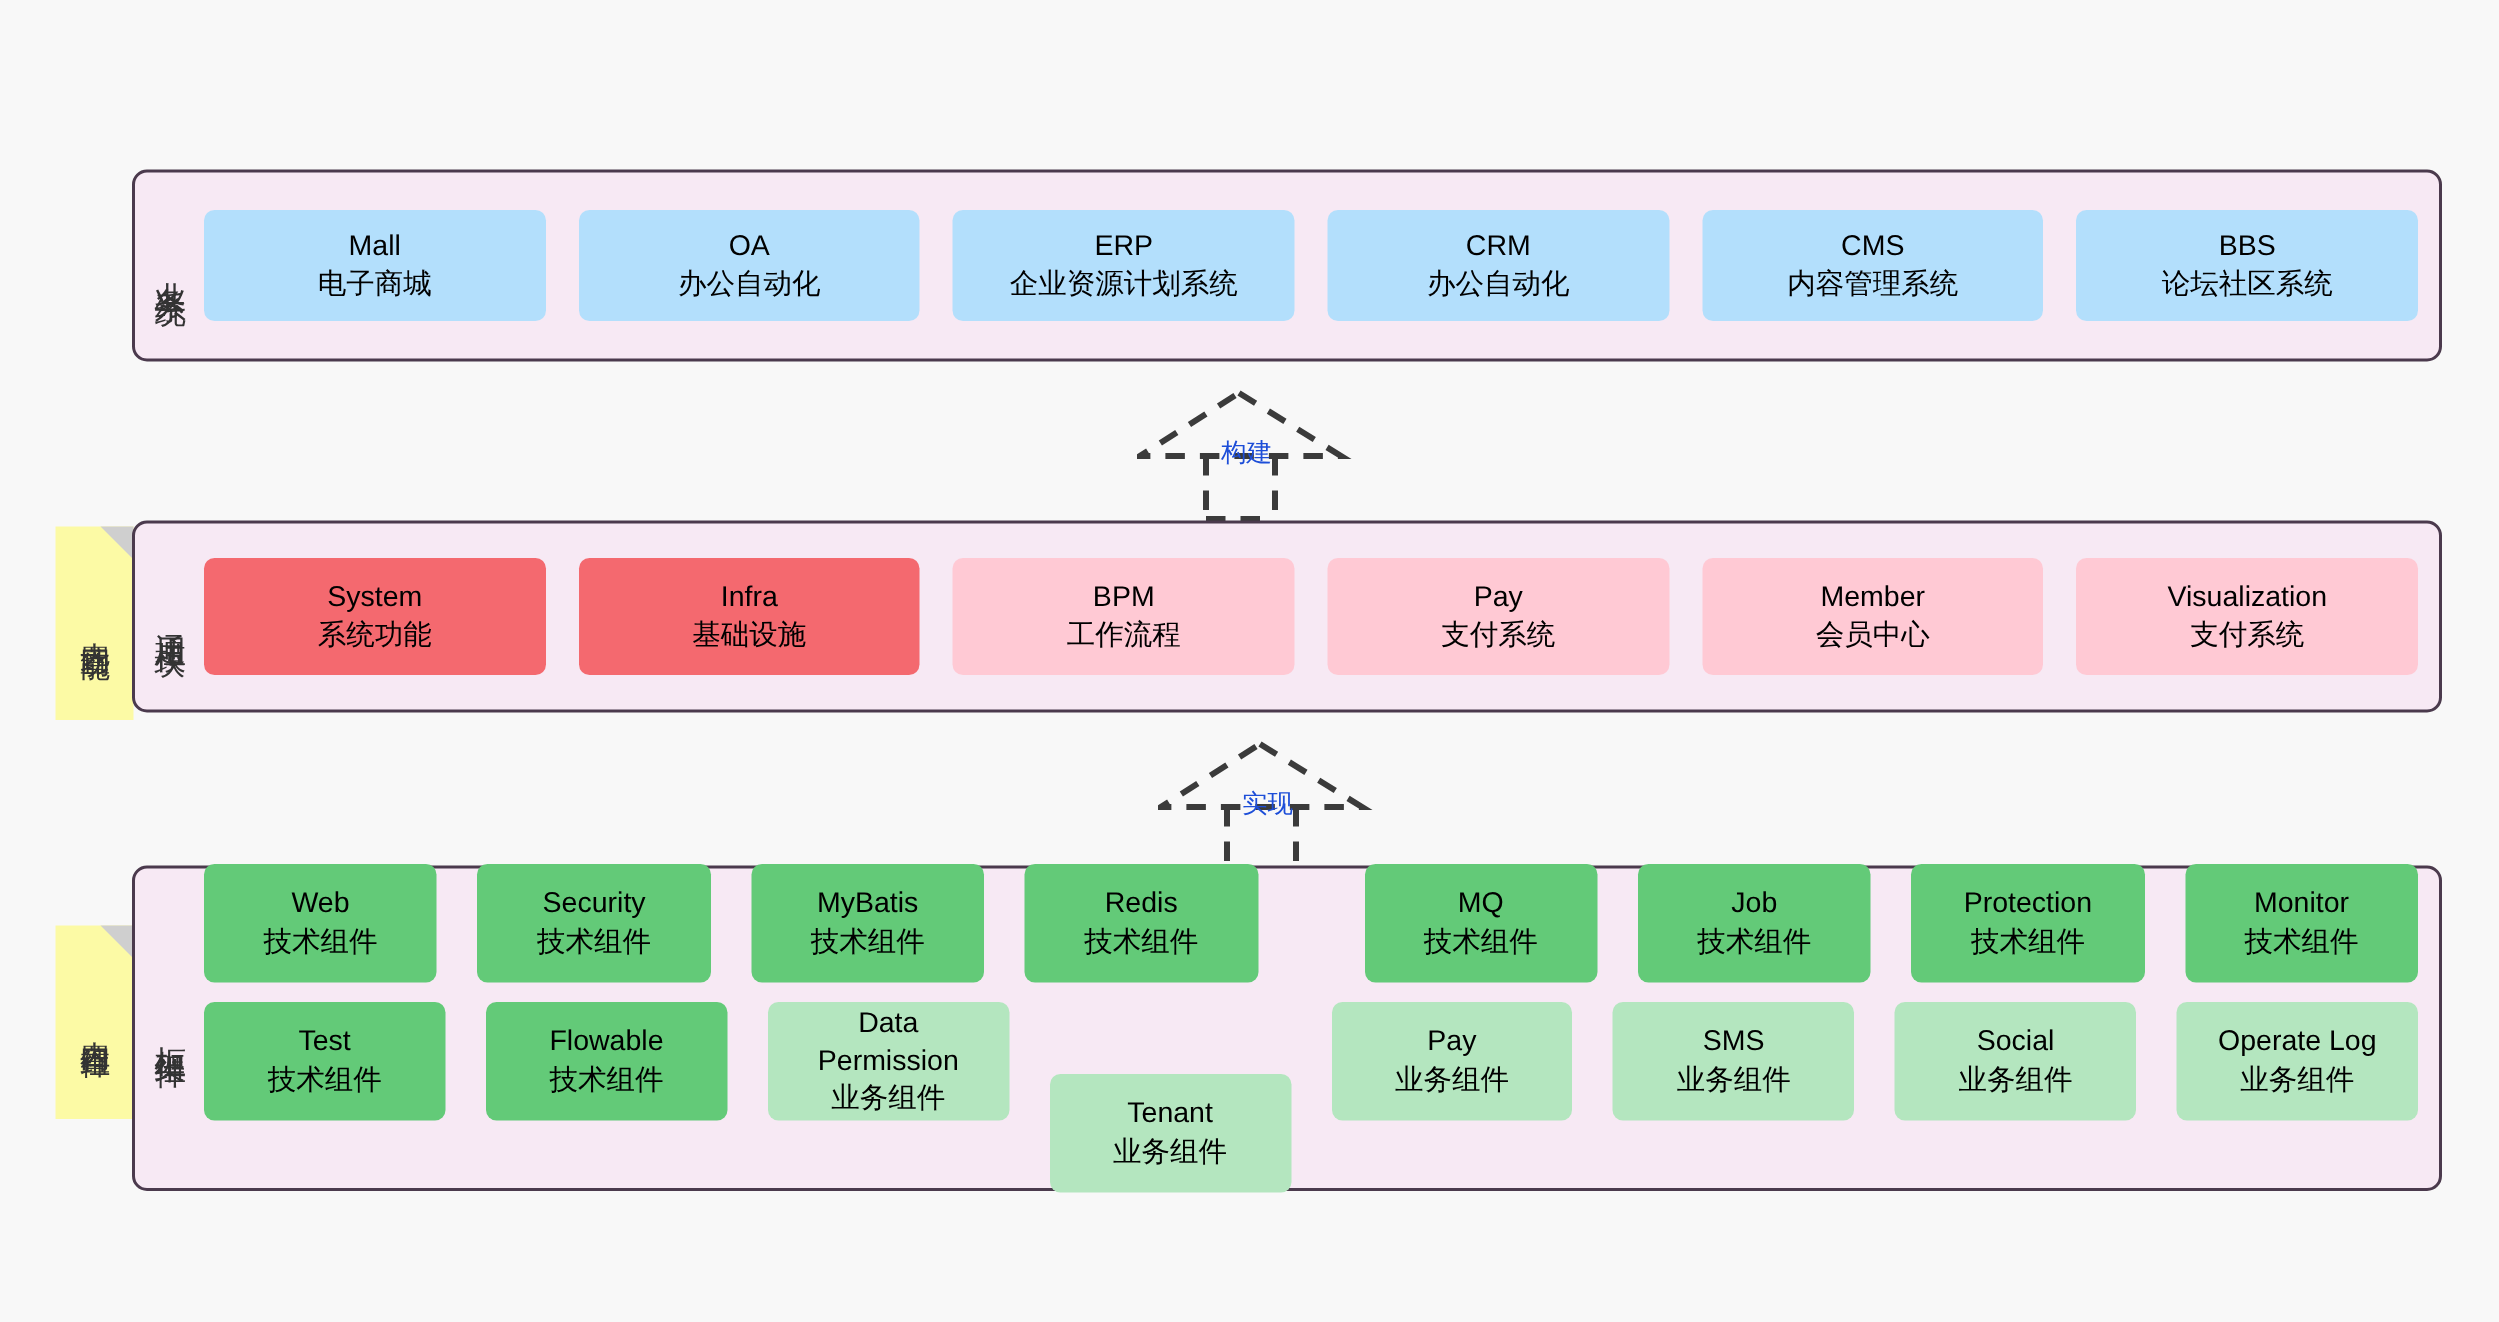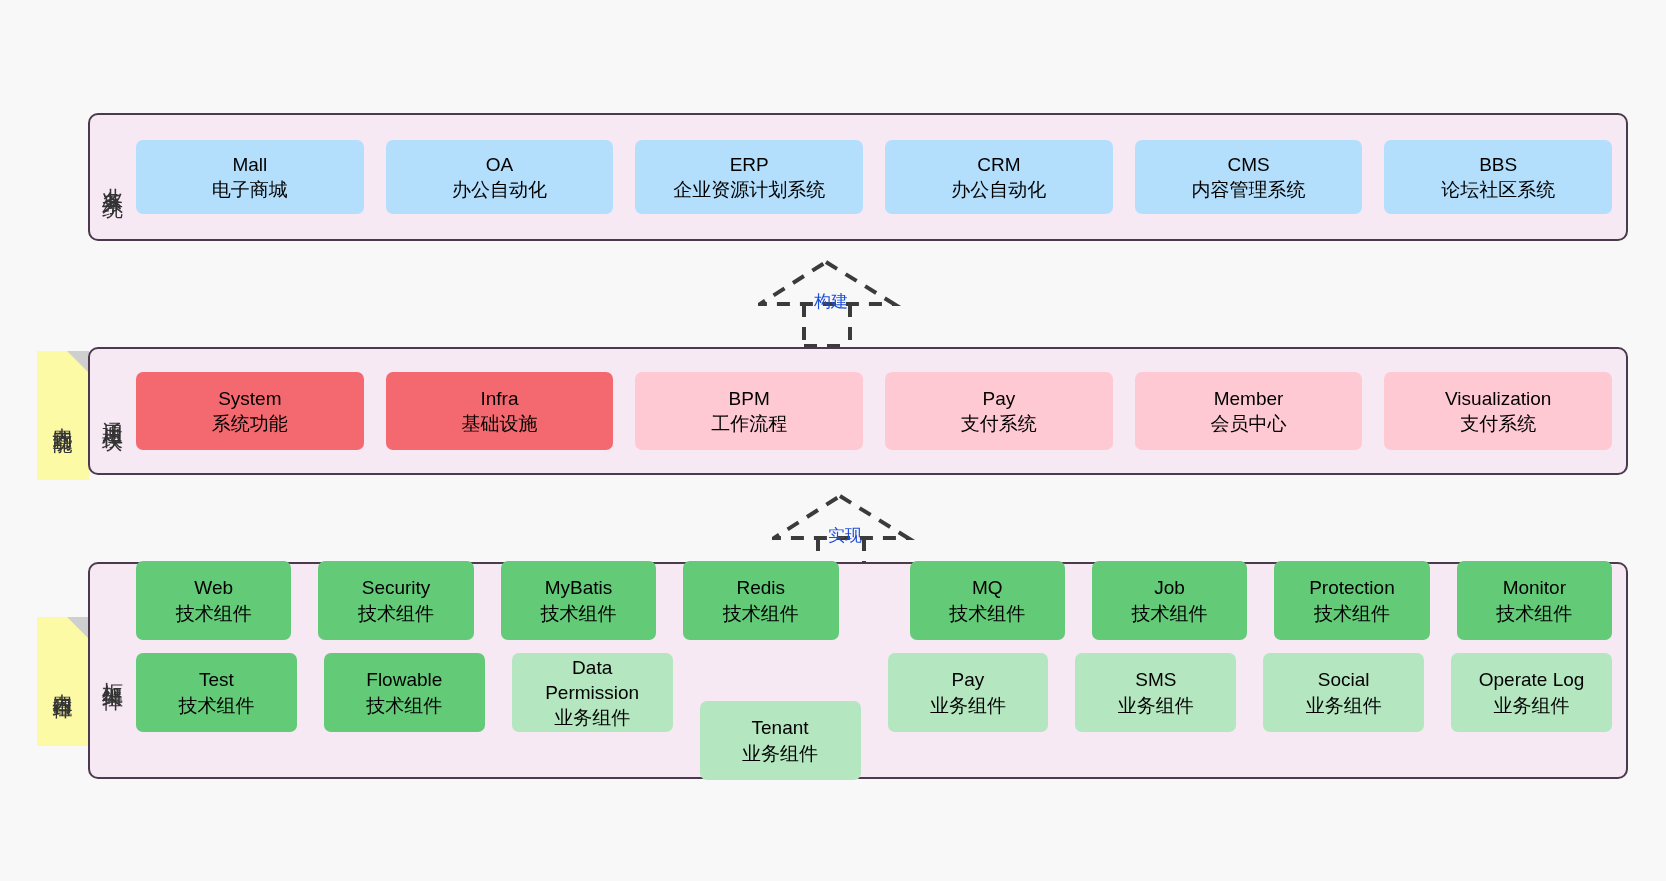--- a/index.html
+++ b/index.html
@@ -211,21 +211,21 @@
     <path d="M 46 88 L 92 88" fill="none" stroke="#3b3b3b" stroke-width="4" stroke-dasharray="13 10"></path>
   </svg>
   <span class="arrow-label" style="left:56px; top:32px;">实现</span>
 </div>
 
 <div class="note" style="left:37px; top:617px; width:52px; height:129px;">
   <span class="fold"></span>
   <span>内置组件</span>
 </div>
 
-<div class="layer" style="left:88px; top:562px; width:1540px; height:217px;">
+<div class="layer" style="left:88px; top:577px; width:1540px; height:217px;">
   <div class="layer-title">框架组件</div>
   <div class="layer-body" style="gap:13px;">
 
     <div class="row" style="gap:27px;">
       <div class="card c-green" style="height:79px;">
         <span class="l1">Web</span>
         <span class="l2">技术组件</span>
       </div>
       <div class="card c-green" style="height:79px;">
         <span class="l1">Security</span>

